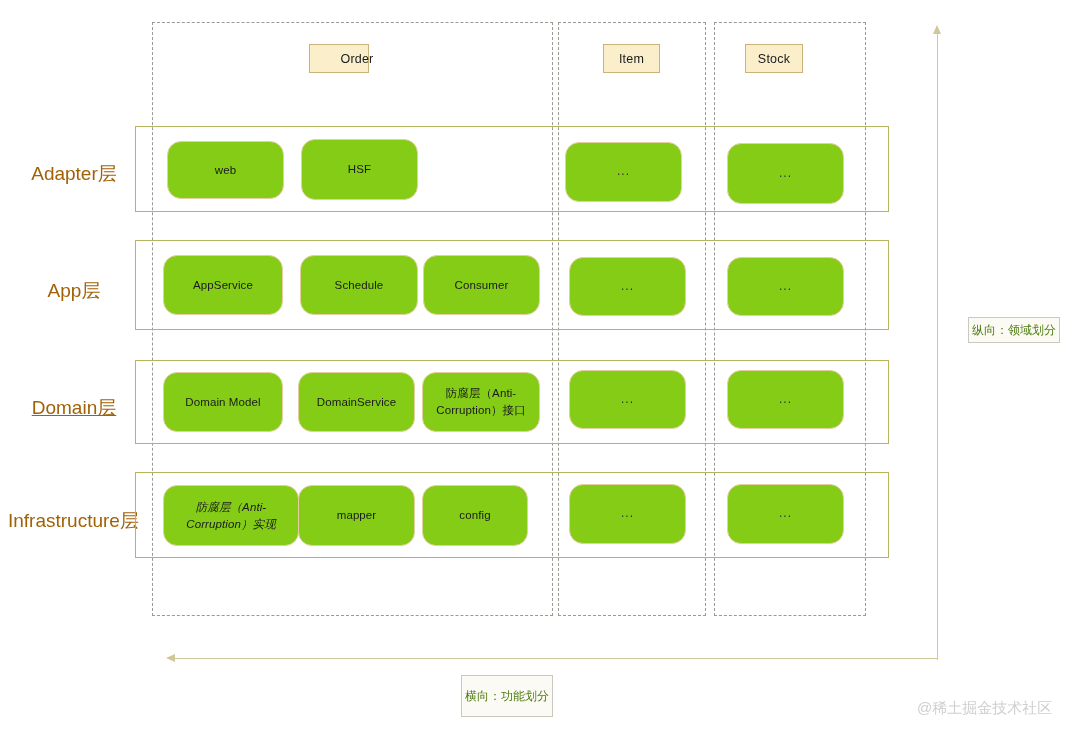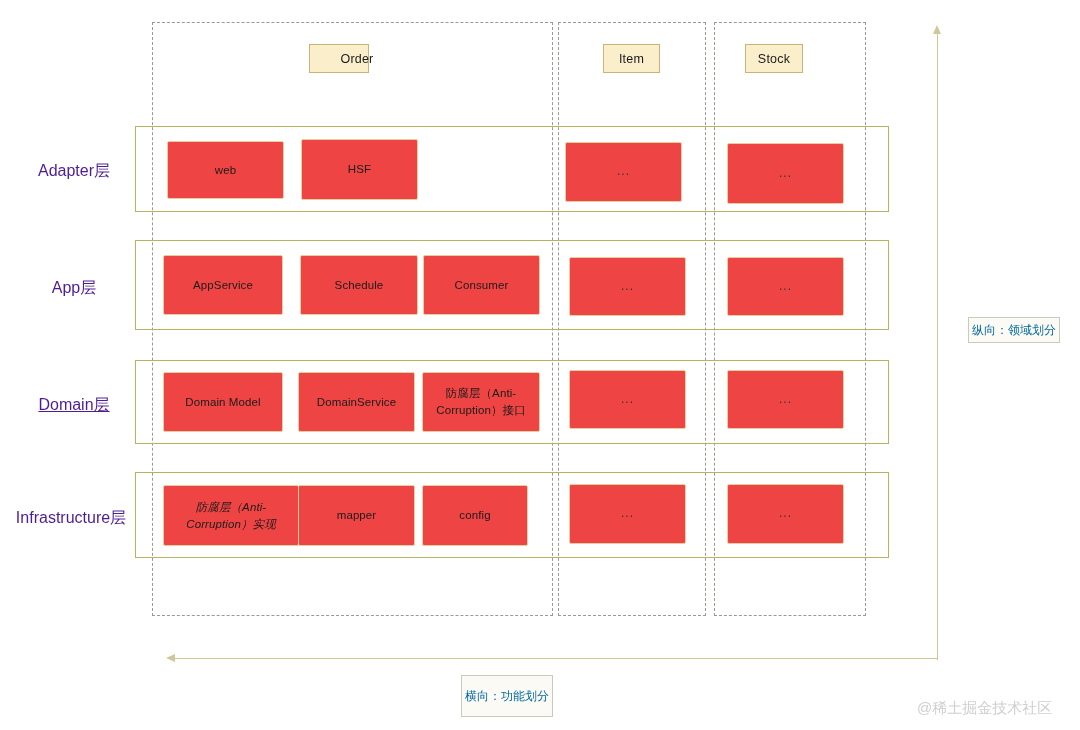--- a/index.html
+++ b/index.html
@@ -48,32 +48,32 @@
   .layer-band {
     position: absolute;
     border: 1.3px solid #b5b560;
     box-sizing: border-box;
     background: transparent;
   }
 
   
   .layer-label {
     position: absolute;
-    font-size: 16px;
-    color: #4c1d95;
+    font-size: 19px;
+    color: #a16207;
     white-space: nowrap;
     text-align: center;
   }
 
   
   .card {
     position: absolute;
-    background: #ef4444;
+    background: #84cc16;
     border: 1px solid #e4cfa0;
-    border-radius: 2px;
+    border-radius: 14px;
     box-sizing: border-box;
     display: flex;
     align-items: center;
     justify-content: center;
     text-align: center;
     font-size: 11.5px;
     line-height: 1.45;
     color: #1b1b1b;
     padding: 2px 6px;
     letter-spacing: .1px;
@@ -107,21 +107,21 @@
   
   .axis-caption {
     position: absolute;
     border: 1px solid #c9c9be;
     background: #fbfaf5;
     box-sizing: border-box;
     display: flex;
     align-items: center;
     justify-content: center;
     font-size: 12px;
-    color: #0369a1;
+    color: #4d7c0f;
     white-space: nowrap;
     padding: 0 6px;
   }
 
   
   .watermark {
     position: absolute;
     font-size: 15px;
     color: #cfcfcf;
     white-space: nowrap;

